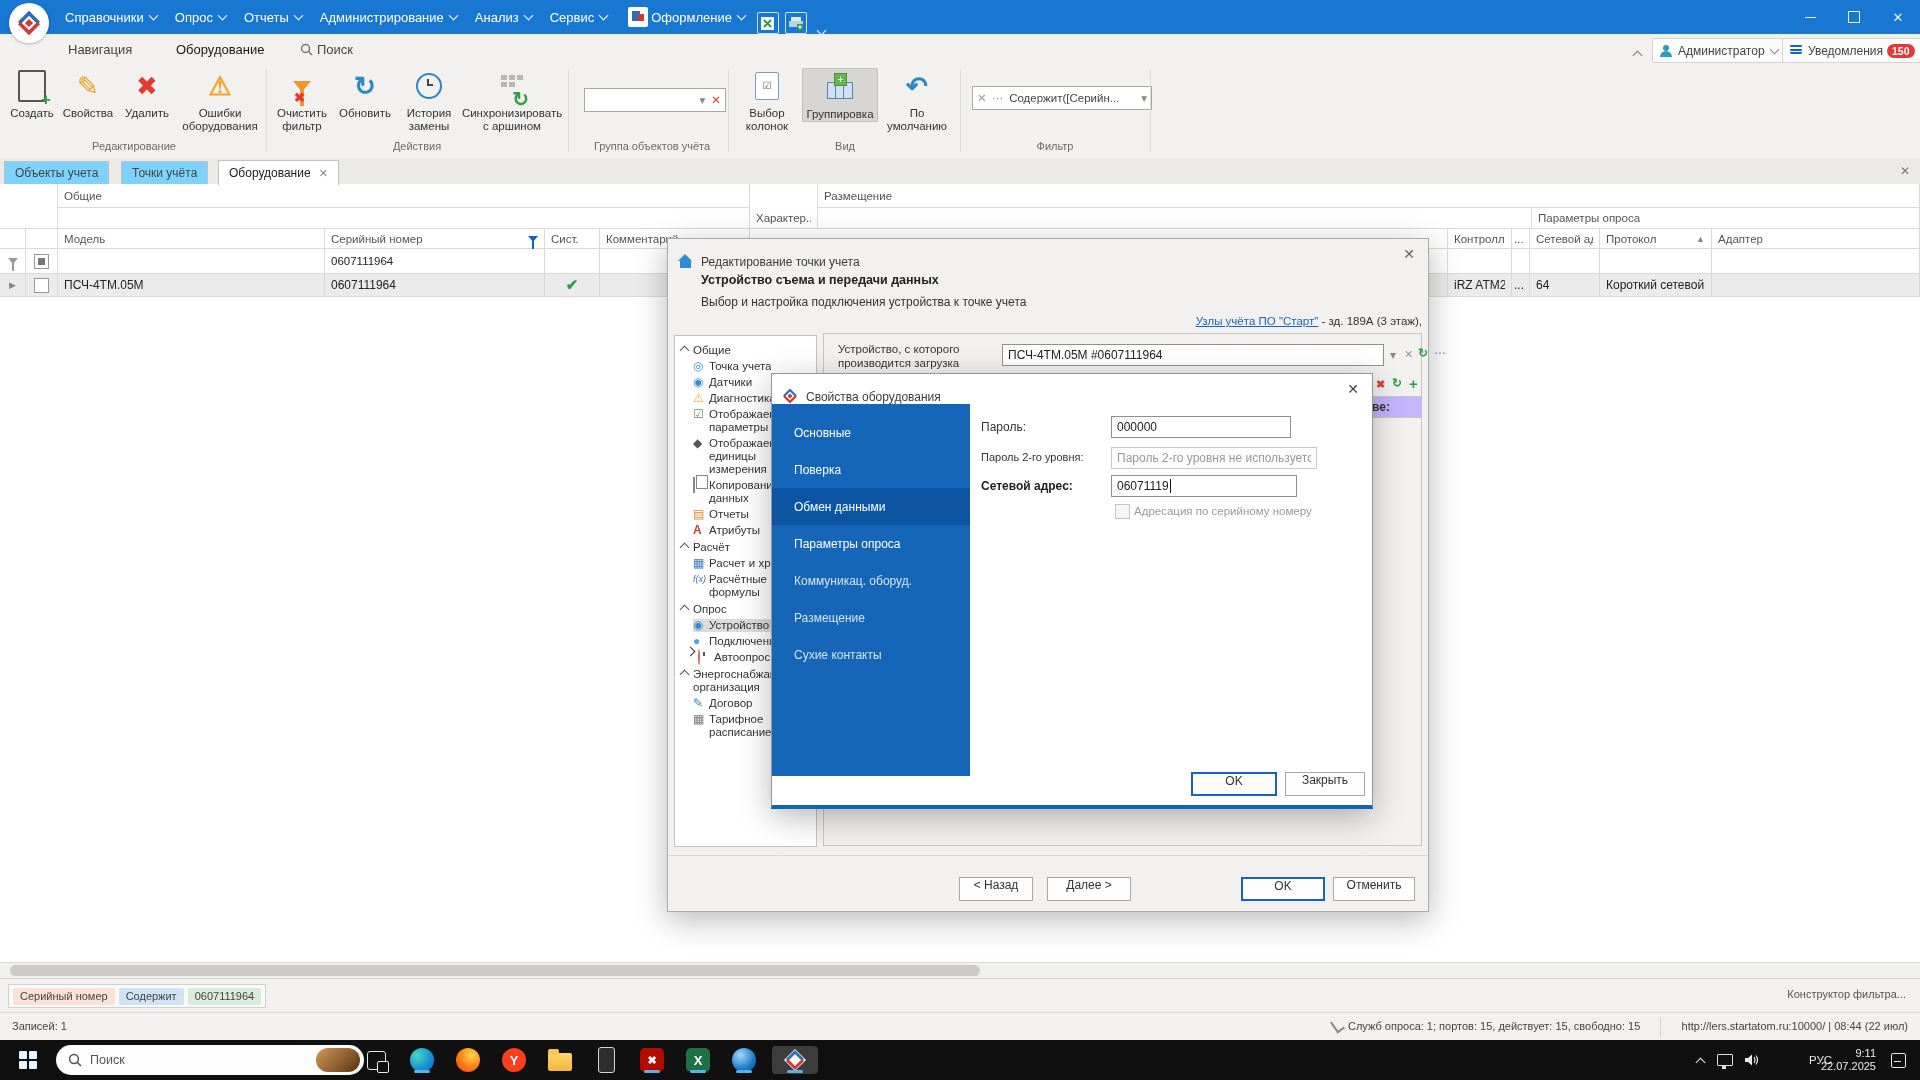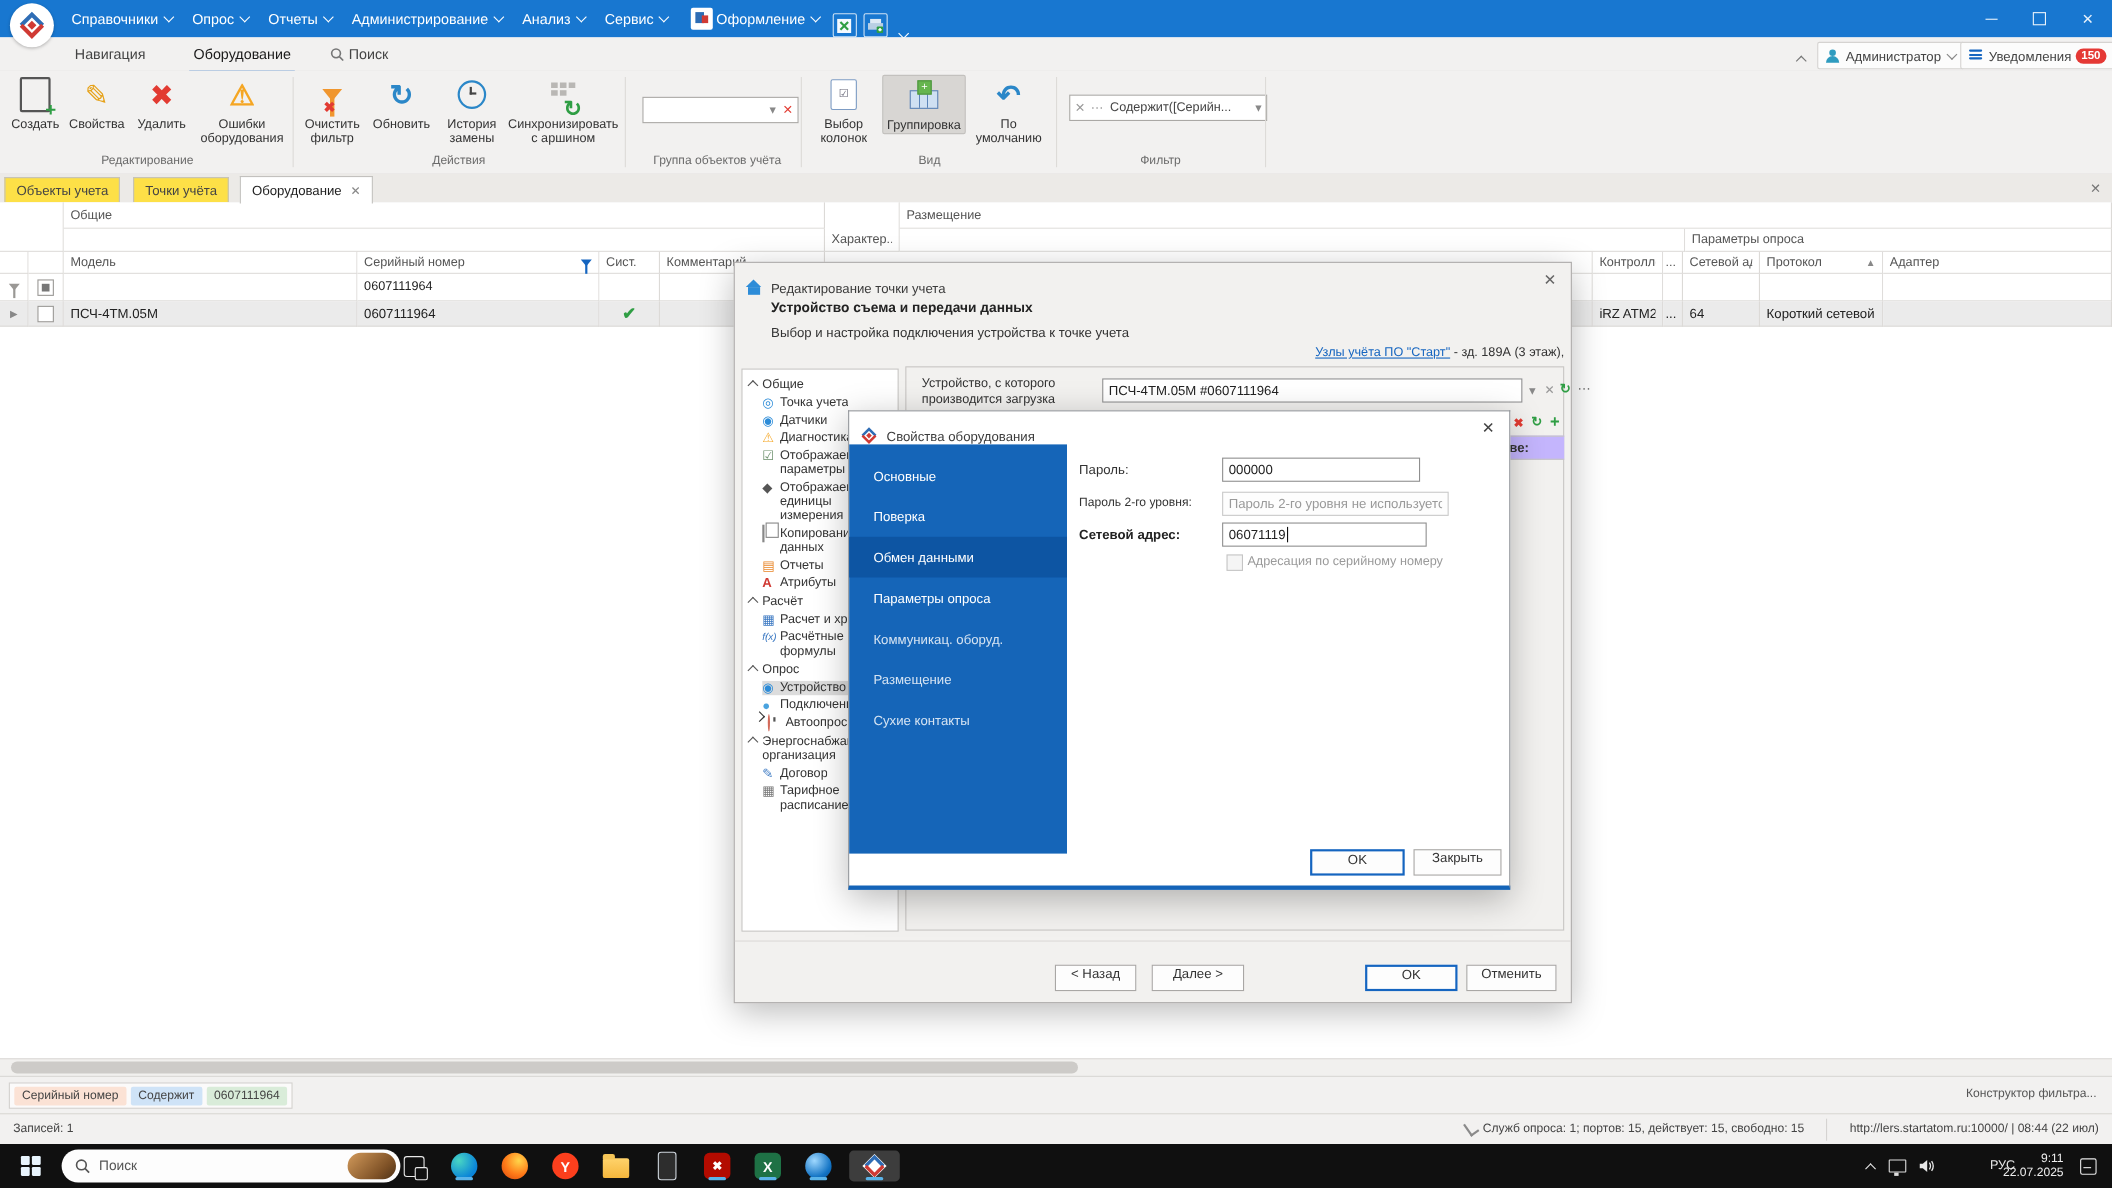--- a/index.html
+++ b/index.html
@@ -57,21 +57,21 @@
   .group-ic .tbl{position:absolute;left:0;bottom:0;width:24px;height:15px;border:1px solid #5b84b8;background:linear-gradient(90deg,#cfe0f2 0 7px,#5b84b8 7px 8px,#cfe0f2 8px 15px,#5b84b8 15px 16px,#cfe0f2 16px 24px);}
   .group-ic .plus{position:absolute;left:7px;top:-2px;width:11px;height:11px;background:#66b54e;color:#fff;font-size:10px;line-height:11px;text-align:center;border:1px solid #4e9340;}
   .funnel{width:0;height:0;border-left:9px solid transparent;border-right:9px solid transparent;border-top:11px solid #f0962e;position:relative;}
   .funnel:after{content:"";position:absolute;left:-2px;top:-11px;width:4px;height:17px;background:#f0962e;transform:translateY(8px);}
   .clock-ic{width:22px;height:22px;border:2.5px solid #2b87c8;border-radius:50%;position:relative;}
   .clock-ic:before{content:"";position:absolute;left:9px;top:4px;width:2px;height:7px;background:#444;}
   .clock-ic:after{content:"";position:absolute;left:9px;top:9px;width:6px;height:2px;background:#444;}
 
   
   .doctabs{position:absolute;left:0;top:158px;width:1920px;height:26px;background:#eceae7;border-bottom:1px solid #c3c1be;}
-  .dtab{position:absolute;top:3px;height:22px;display:flex;align-items:center;padding:0 10px;font-size:12px;color:#444;border:1px solid #c3c1be;border-bottom:none;background:#fde047;margin-right:2px;}
+  .dtab{position:absolute;top:3px;height:22px;display:flex;align-items:center;padding:0 10px;font-size:12px;color:#444;border:1px solid #c3c1be;border-bottom:none;background:#7dd3fc;margin-right:2px;}
   .dtab.active{background:#fff;height:24px;top:2px;z-index:2;color:#222;}
   .dtab .x{margin-left:8px;color:#888;font-size:11px;}
 
   
   .tablearea{position:absolute;left:0;top:184px;width:1920px;height:778px;background:#fff;}
   .cell{position:absolute;border-right:1px solid #dcdad7;border-bottom:1px solid #dcdad7;background:#fff;display:flex;align-items:center;padding:0 6px;box-sizing:border-box;font-size:11.5px;color:#555;}
   .cell.data{color:#222;font-size:12px;}
   .cell.gray{background:#ebebeb;}
   .sfunnel{width:0;height:0;border-left:5px solid transparent;border-right:5px solid transparent;border-top:6px solid #1565c0;position:relative;}
   .sfunnel:after{content:"";position:absolute;left:-1px;top:-6px;width:2px;height:9px;background:#1565c0;transform:translateY(4px);}

